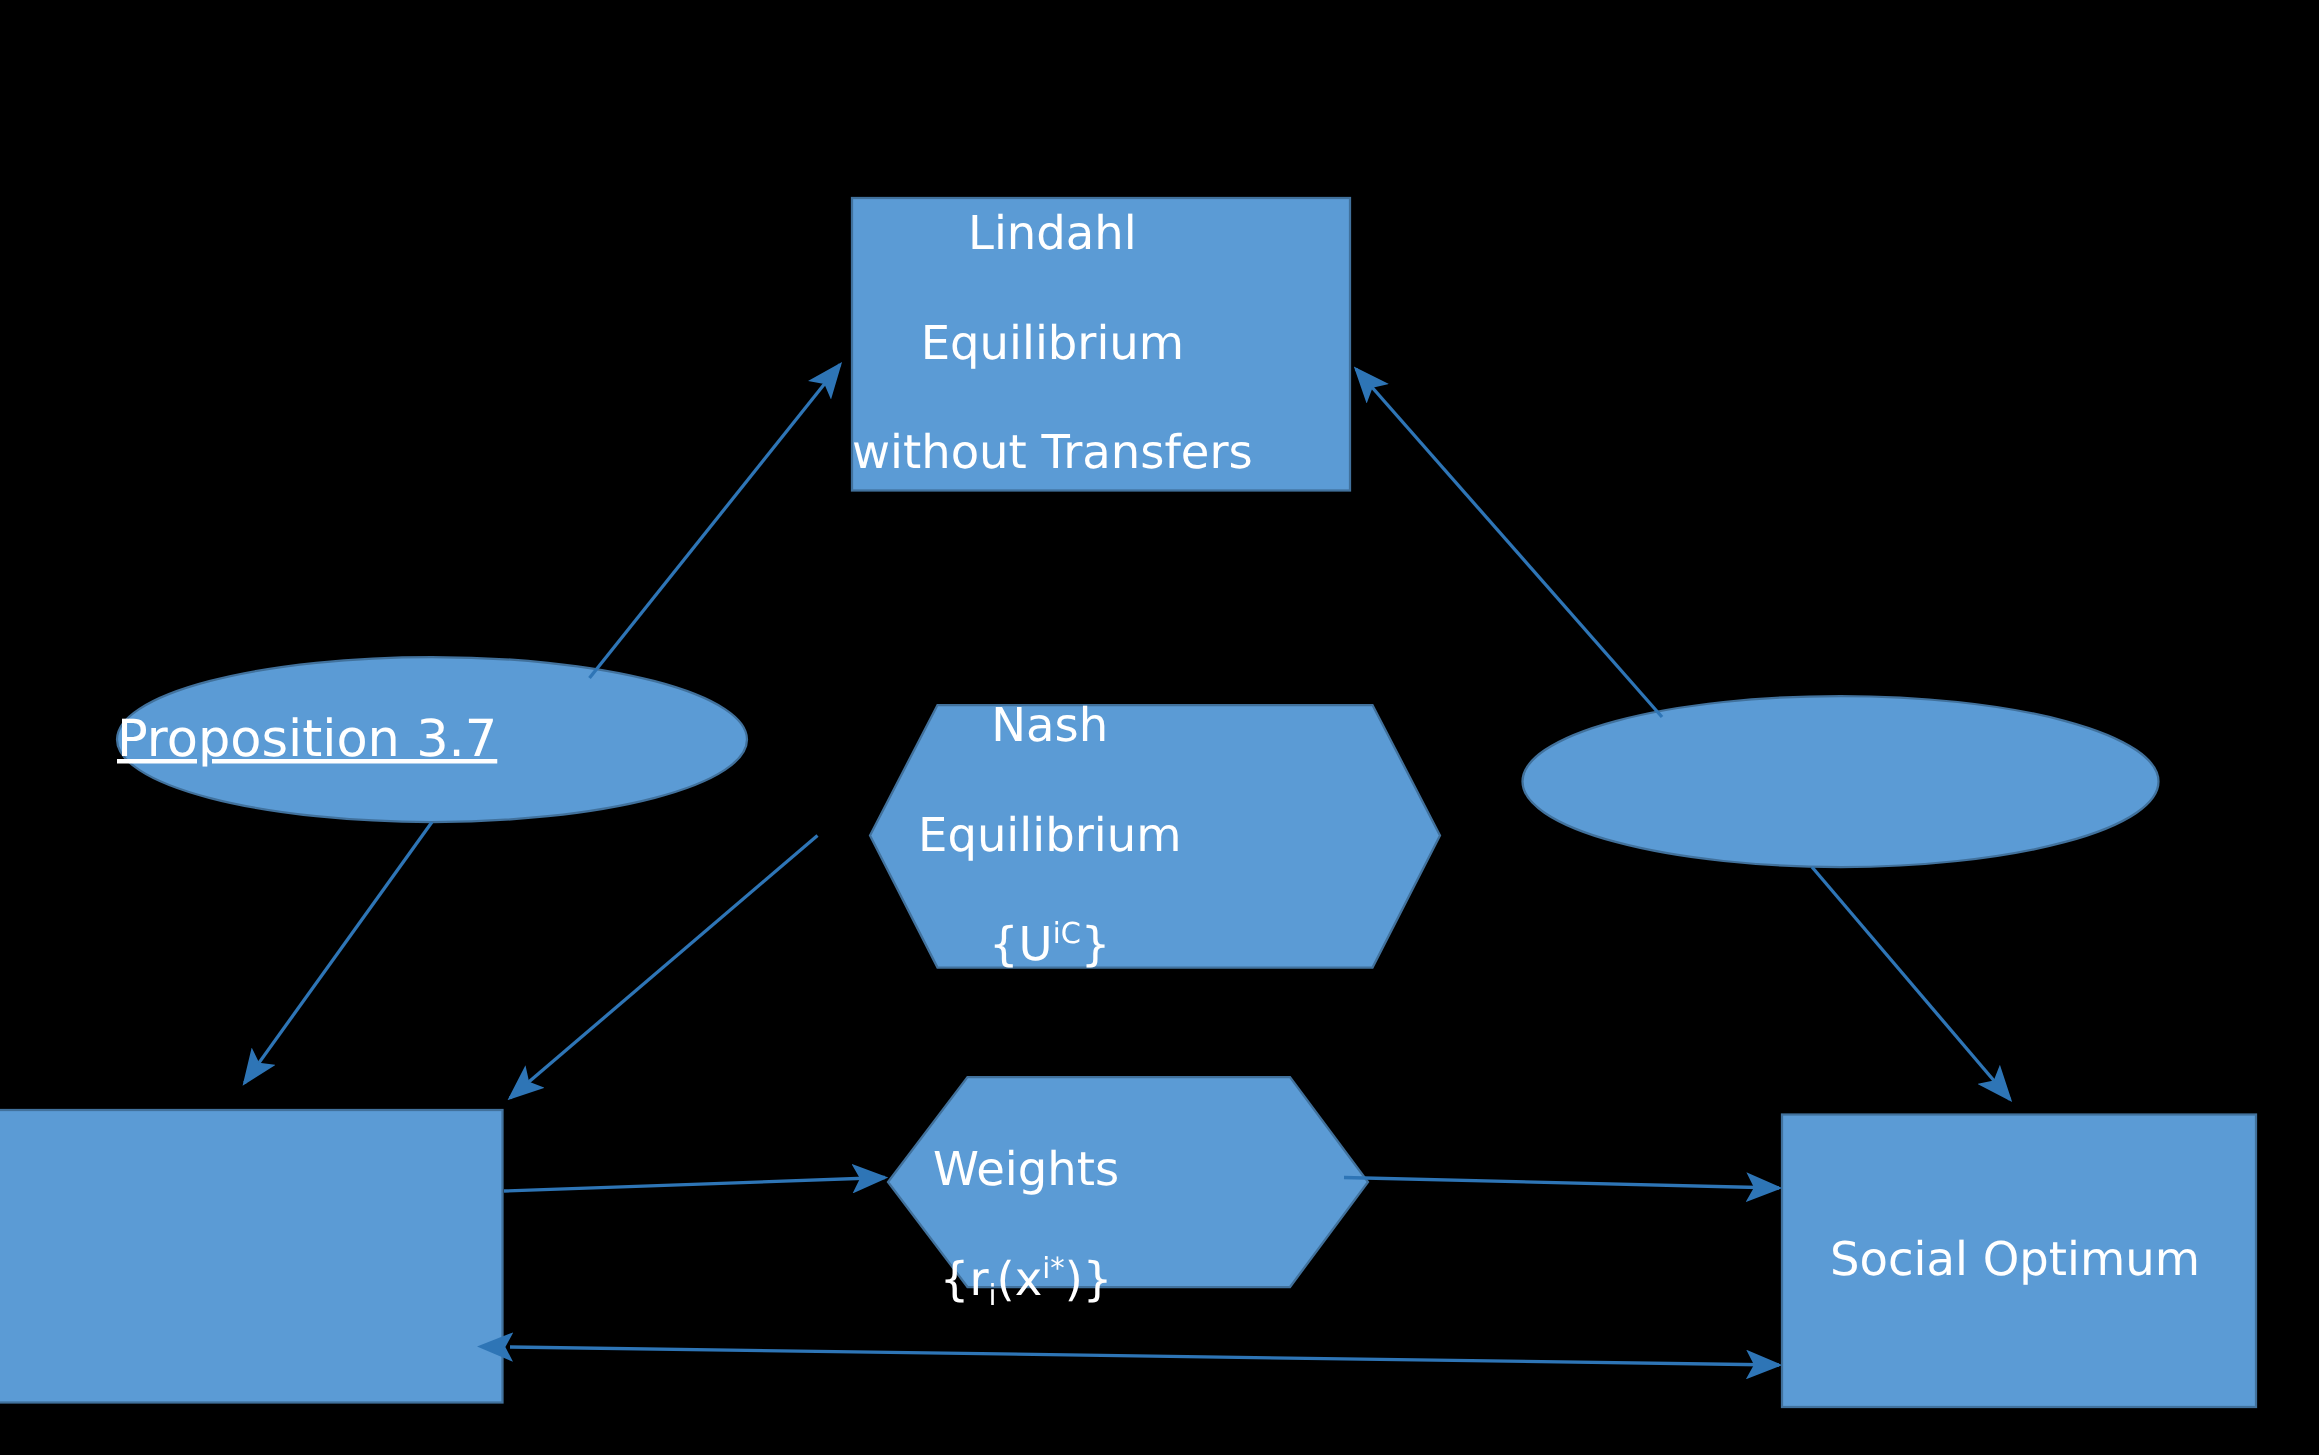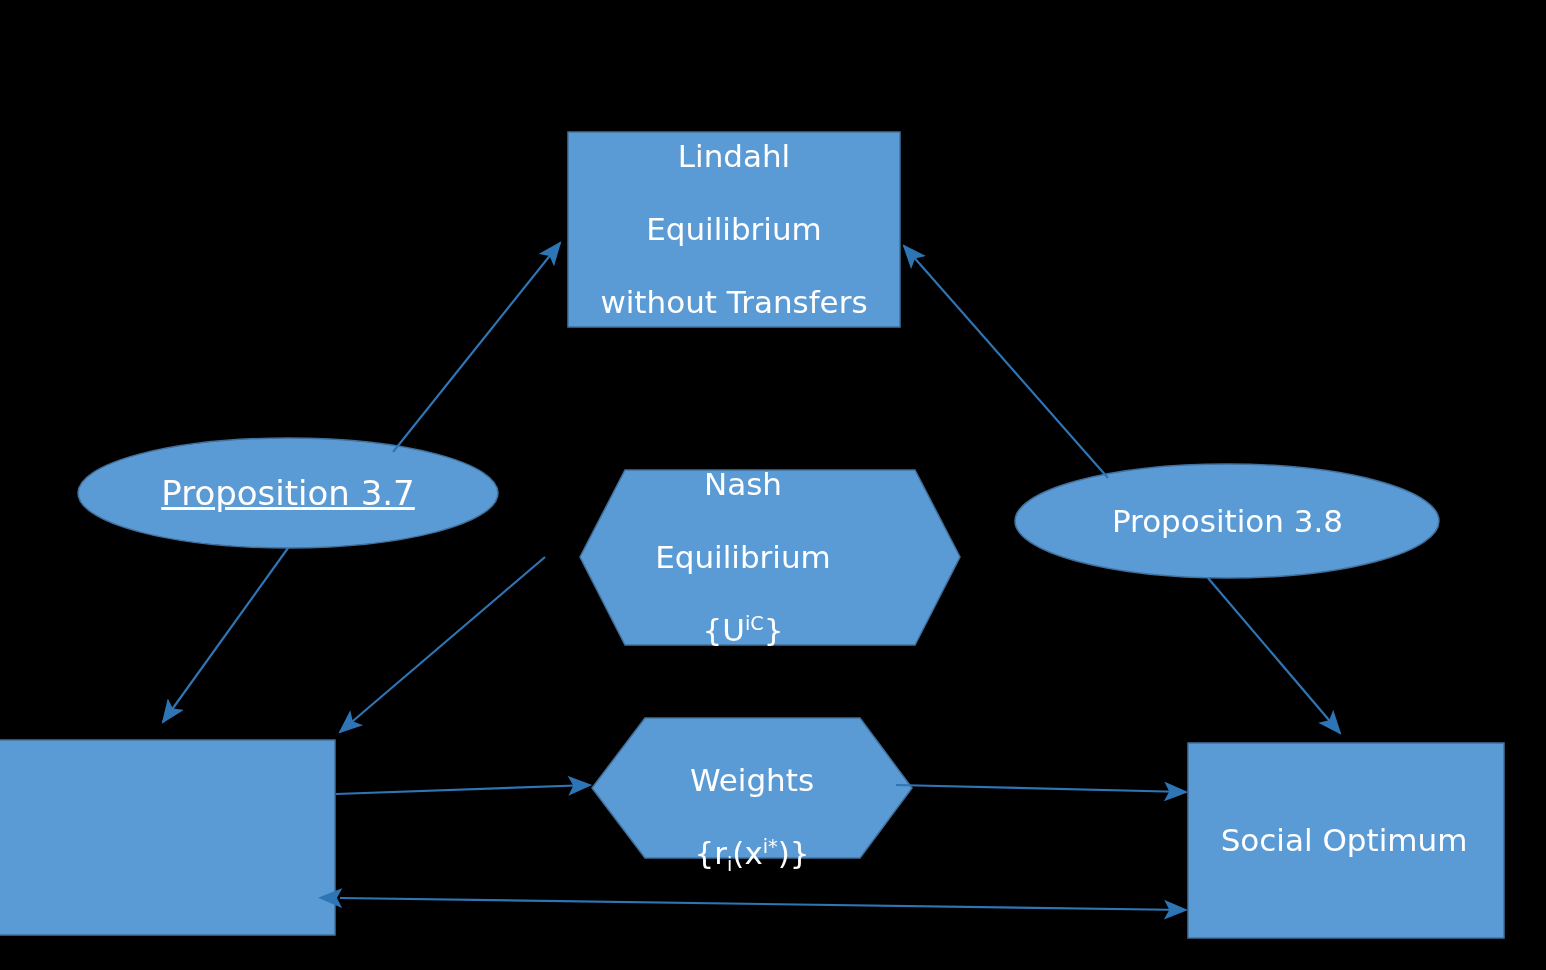--- a/index.html
+++ b/index.html
@@ -19,36 +19,36 @@
     position: absolute;
     left: 0;
     top: 0;
     width: 1546px;
     height: 970px;
   }
   .node-label {
     position: absolute;
     display: flex;
     align-items: center;
-    justify-content: center;
+    justify-content: flex-start;
     text-align: center;
     color: #FFFFFF;
     font-family: "DejaVu Sans", sans-serif;
     font-weight: 400;
     line-height: 1.18;
     pointer-events: none;
     white-space: pre-line;
   }
   .lbl-lindahl   { left: 568px; top: 132px;  width: 332px; height: 195px; font-size: 31px; }
   .lbl-p37       { left: 78px;  top: 438px;  width: 420px; height: 110px; font-size: 34px; text-decoration: underline; }
   .lbl-p38       { left: 1015px;top: 465px;  width: 425px; height: 113px; font-size: 31px; }
-  .lbl-nasheq    { left: 573px; top: 470px;  width: 340px; height: 175px; font-size: 31px; }
+  .lbl-nasheq    { left: 612px; top: 470px;  width: 340px; height: 175px; font-size: 31px; }
   .lbl-weights   { left: 622px; top: 718px;  width: 260px; height: 140px; font-size: 31px; margin-top: 29px; }
   .lbl-nbs       { left: 0px;   top: 740px;  width: 335px; height: 195px; font-size: 31px; }
-  .lbl-socopt    { left: 1188px;top: 743px;  width: 312px; height: 195px; font-size: 31px; }
+  .lbl-socopt    { left: 1188px;top: 743px;  width: 312px; height: 195px; font-size: 31px; padding-left: 32px; }
   .ln { display: block; }
   sup { font-size: 0.62em; vertical-align: super; line-height: 0; }
   sub { font-size: 0.62em; vertical-align: sub; line-height: 0; }
 </style>
 </head>
 <body>
 
 <div id="stage">
 
   <svg class="layer" viewBox="0 0 1546 970">
@@ -97,23 +97,20 @@
       <span class="ln">Lindahl</span>
       <span class="ln">Equilibrium</span>
       <span class="ln">without Transfers</span>
     </div>
   </div>
 
   <div class="node-label lbl-p37">
     <span>Proposition 3.7</span>
   </div>
 
-  <div class="node-label lbl-p38">
-    <span>Proposition 3.8</span>
-  </div>
 
   <div class="node-label lbl-nasheq">
     <div>
       <span class="ln">Nash</span>
       <span class="ln">Equilibrium</span>
       <span class="ln"><span>{U</span><sup>iC</sup><span>}</span></span>
     </div>
   </div>
 
   <div class="node-label lbl-weights">

